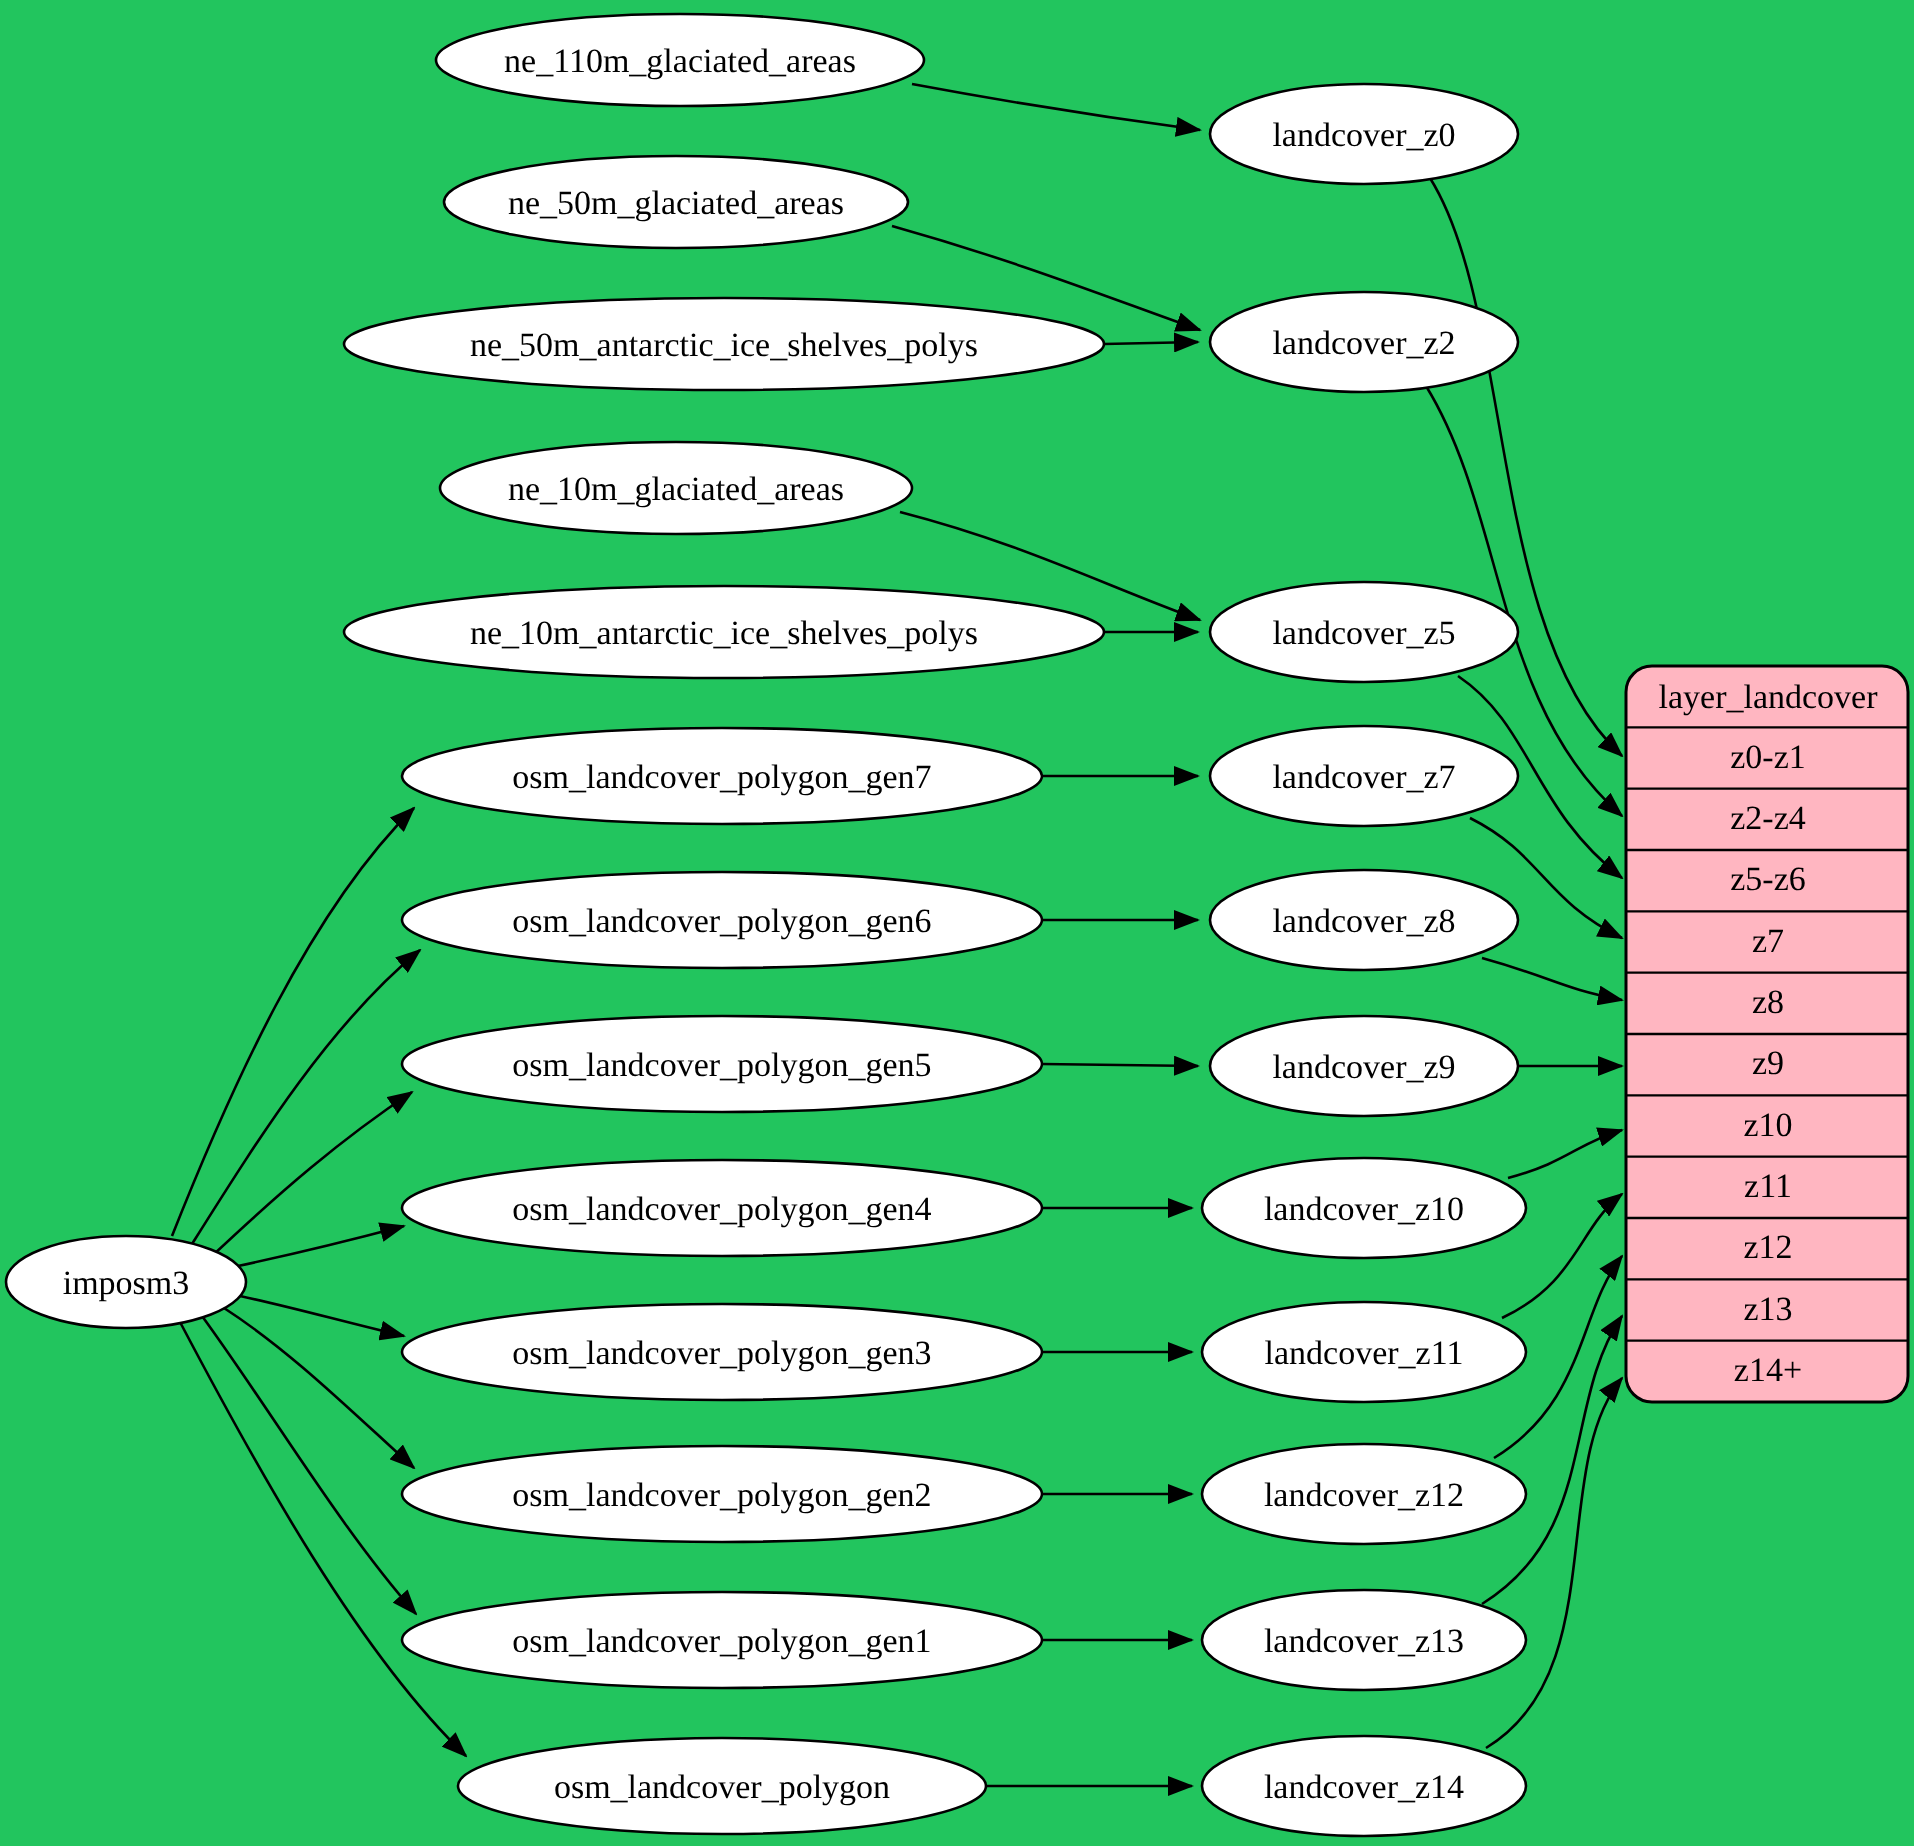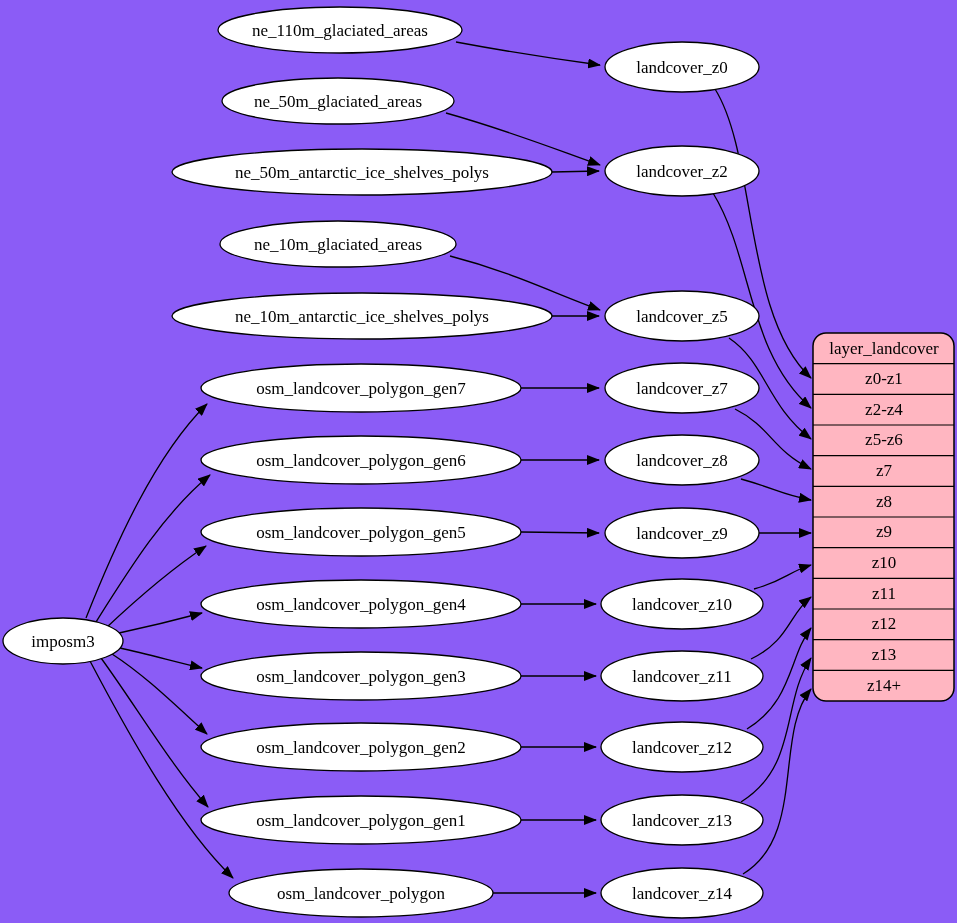--- a/index.html
+++ b/index.html
@@ -4,21 +4,21 @@
 <style>
   html, body {
     margin: 0;
     padding: 0;
     background: #ffffff;
   }
   .canvas {
     position: relative;
     width: 957px;
     height: 923px;
-    background: #8b5cf6;
+    background: #22c55e;
     overflow: hidden;
     text-align: right;
   }
   svg text {
     font-family: "Liberation Serif", "DejaVu Serif", serif;
     font-size: 17px;
     fill: #000000;
     text-anchor: middle;
   }
   .node-ellipse {

